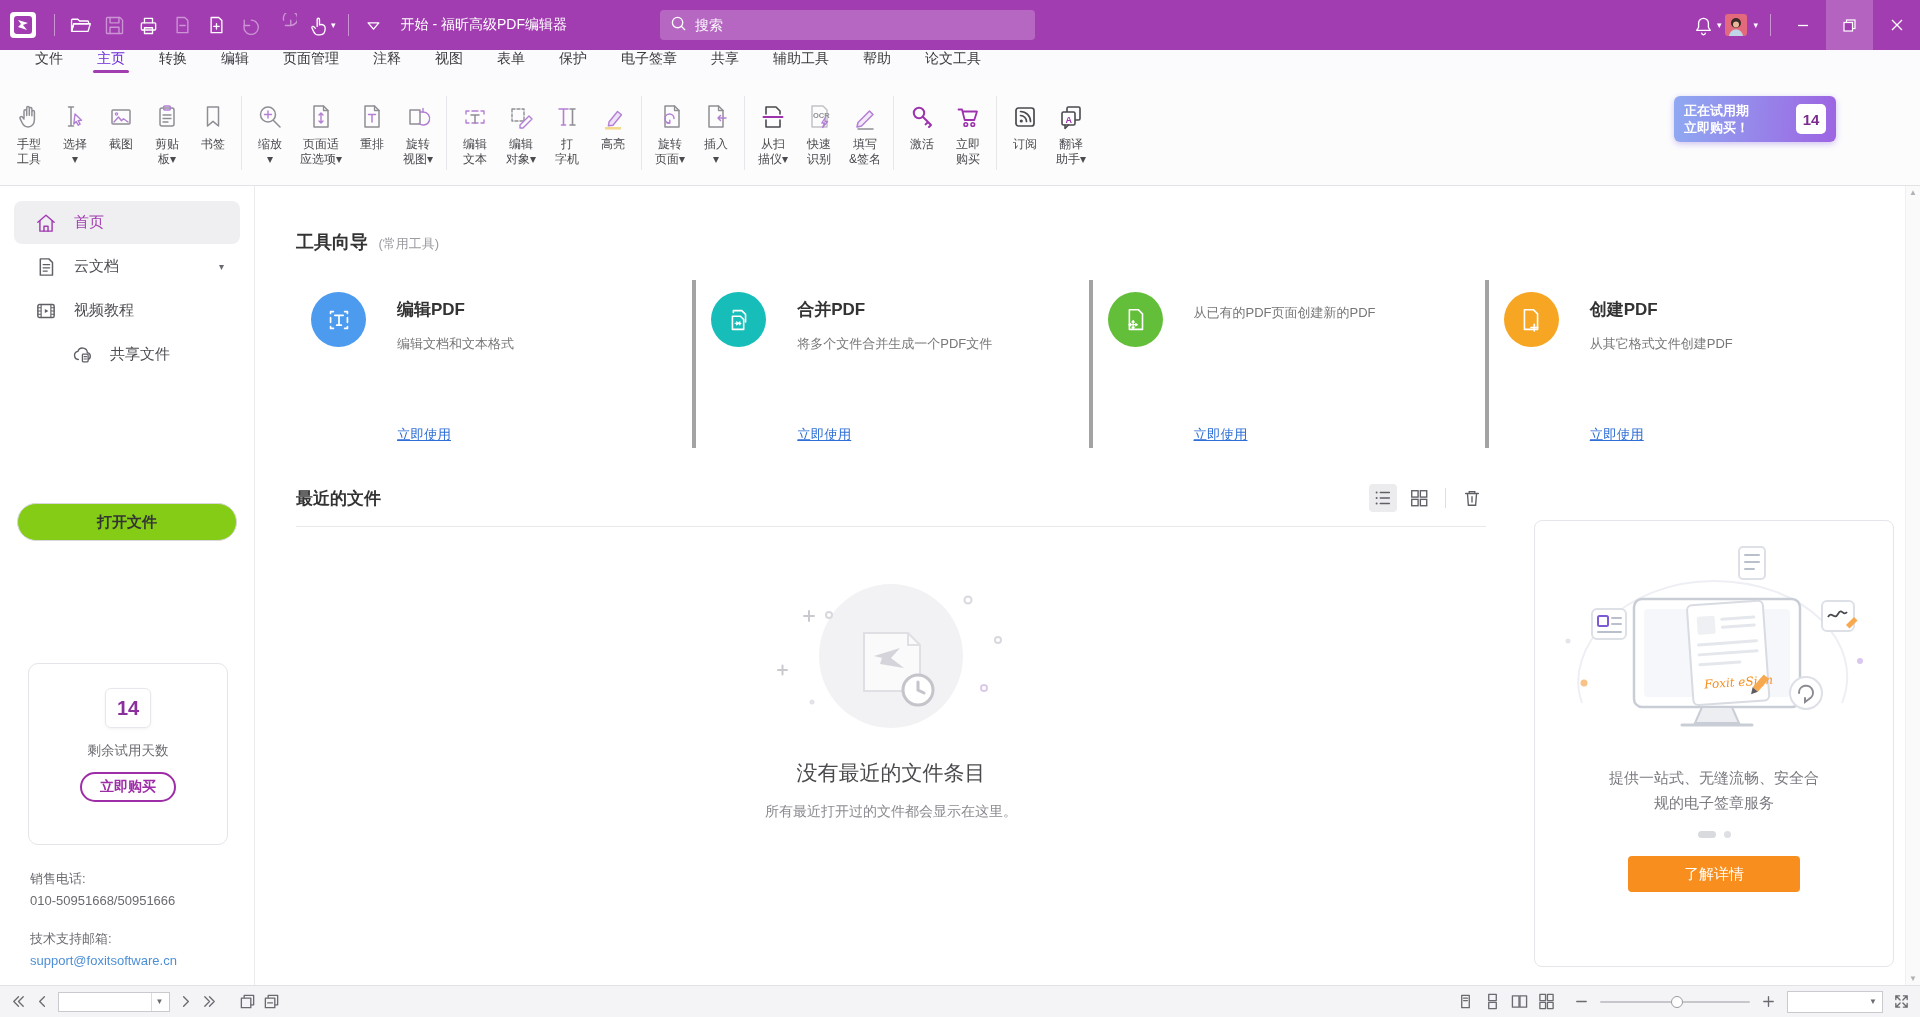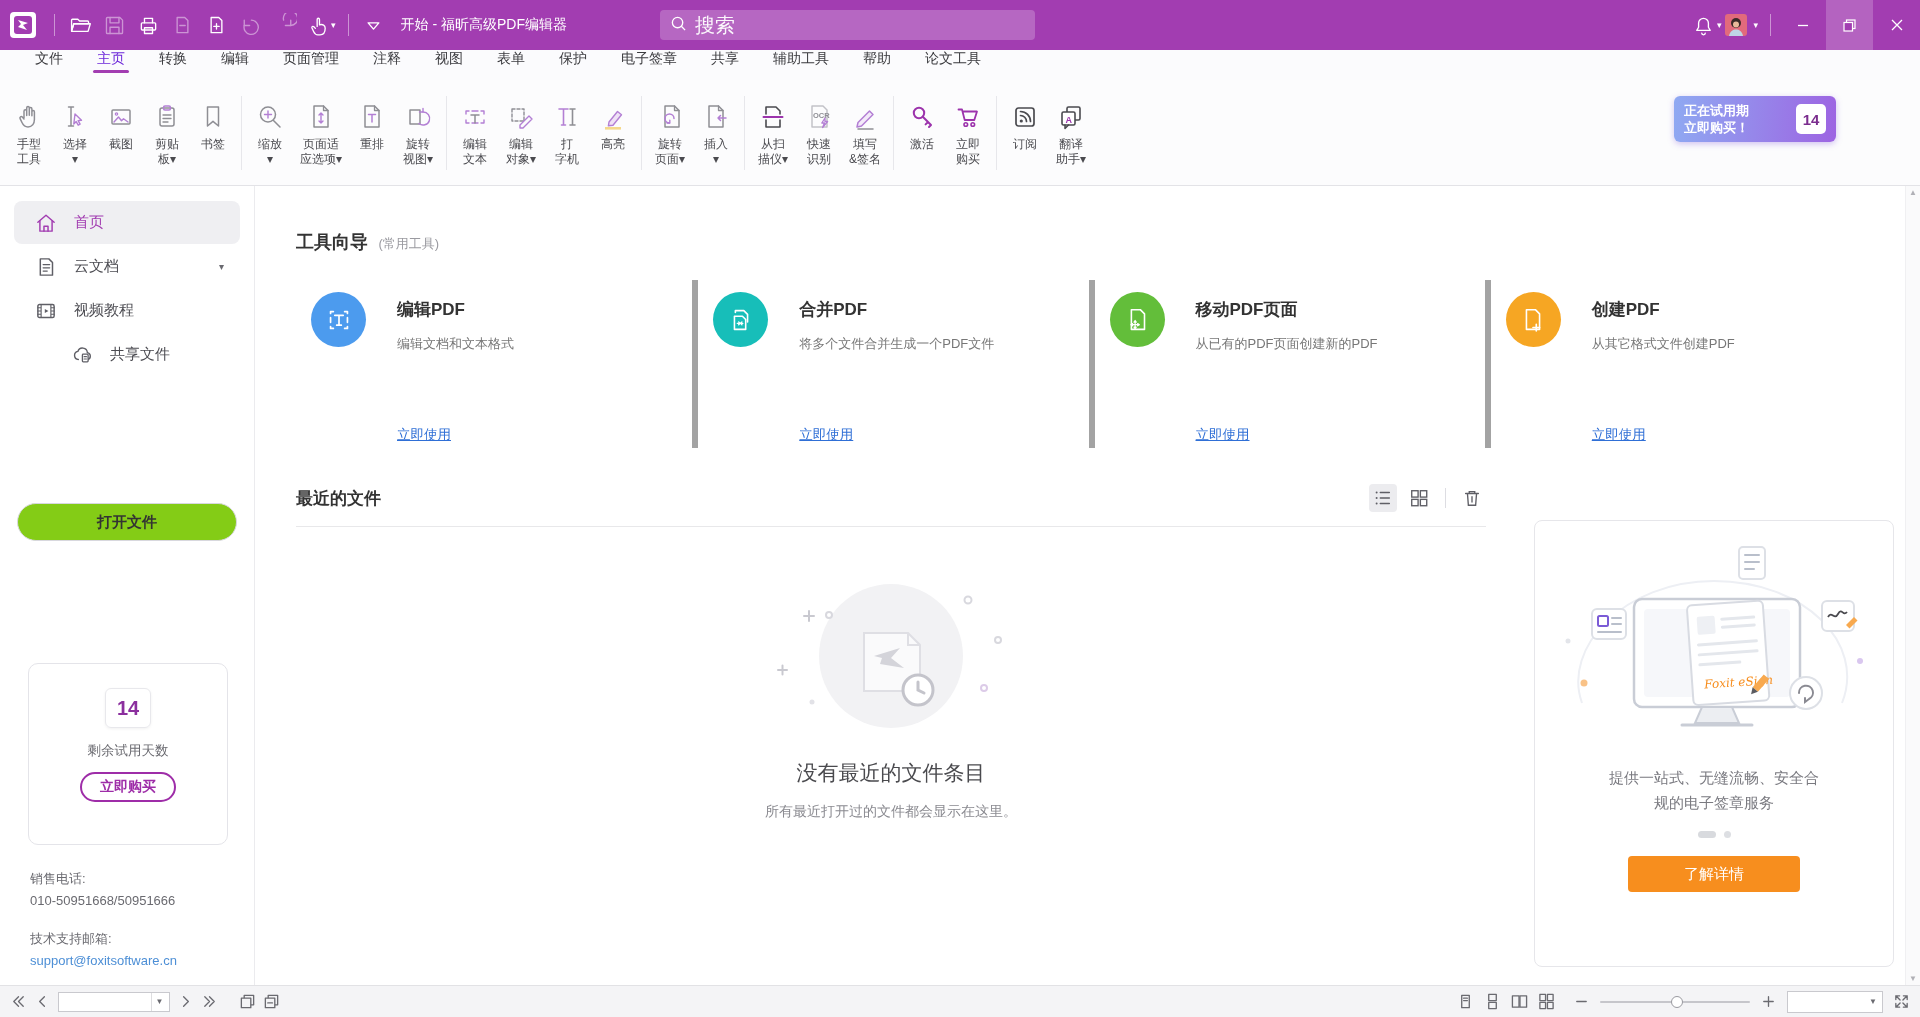--- a/index.html
+++ b/index.html
@@ -7,21 +7,21 @@
 
   
   .titlebar { height:50px; background:#A23DB1; display:flex; align-items:center; color:#fff; position:relative; padding-left:10px; }
   .tb-logo { width:26px; height:26px; background:#fff; border-radius:4px; display:flex; align-items:center; justify-content:center; margin-right:10px; }
   .tb-sep { width:1px; height:22px; background:rgba(255,255,255,.45); margin:0 8px; }
   .tb-btn { width:34px; height:34px; display:flex; align-items:center; justify-content:center; border-radius:4px; }
   .tb-btn.dim { opacity:.45; }
   .tb-caret { font-size:9px; color:#fff; margin-left:-4px; margin-right:4px; }
   .tb-title { font-size:14px; margin-left:10px; white-space:nowrap; }
   .tb-search { position:absolute; left:660px; top:10px; width:375px; height:30px; background:rgba(255,255,255,.22); border-radius:4px; display:flex; align-items:center; padding:0 10px; }
-  .tb-search input { background:transparent; border:none; outline:none; color:#fff; font-size:20px; margin-left:8px; width:300px; font-family:inherit; }
+  .tb-search input { background:transparent; border:none; outline:none; color:#fff; font-size:14px; margin-left:8px; width:300px; font-family:inherit; }
   .tb-search input::placeholder { color:rgba(255,255,255,.95); }
   .tb-right { position:absolute; right:0; top:0; height:50px; display:flex; align-items:center; }
   .avatar { width:22px; height:22px; border-radius:3px; overflow:hidden; }
   .win-btn { width:47px; height:50px; display:flex; align-items:center; justify-content:center; }
   .win-btn.hl { background:rgba(255,255,255,.20); }
 
   
   .menubar { height:30px; background:#FBFBFD; display:flex; align-items:flex-start; padding-left:18px; }
   .menu-item { padding:0 17px 7px; font-size:14px; color:#3A3A3E; position:relative; cursor:default; }
   .menu-item.active { color:#6d28d9; font-weight:normal; }
@@ -53,21 +53,21 @@
   .side-contact .mail { color:#4D8FD6; }
   .side-contact .gap { height:16px; }
 
   
   .main { flex:1; position:relative; background:#fff; }
   .main-inner { padding:44px 0 0 41px; }
   .sec-title { font-size:18px; font-weight:bold; color:#333; }
   .sec-sub { font-size:13px; color:#9A9AA0; font-weight:normal; margin-left:6px; }
   .cards-row { display:grid; grid-template-columns:repeat(4,1fr); margin-top:26px; width:1585px; }
   .card { position:relative; height:168px; padding:10px 0 0 15px; }
-  .card + .card { border-left:6px solid #a3a3a3; }
+  .card + .card { border-left:4px solid #a3a3a3; }
   .card-icon { position:absolute; left:15px; top:12px; width:55px; height:55px; border-radius:50%; display:flex; align-items:center; justify-content:center; }
   .card-title { margin-left:86px; font-size:17px; font-weight:bold; color:#333; padding-top:8px; }
   .card-desc { margin-left:86px; font-size:13px; color:#777; margin-top:14px; }
   .card-link { position:absolute; left:101px; bottom:4px; font-size:13.5px; color:#2F6FD6; text-decoration:underline; }
 
   .recent-wrap { width:1190px; margin-top:36px; }
   .recent-head { display:flex; align-items:center; }
   .recent-title { font-size:17px; font-weight:bold; color:#333; }
   .recent-icons { margin-left:auto; display:flex; align-items:center; gap:8px; }
   .ric { width:28px; height:28px; display:flex; align-items:center; justify-content:center; border-radius:4px; }
@@ -610,21 +610,20 @@
             <div class="card-desc">将多个文件合并生成一个PDF文件</div>
             <a class="card-link">立即使用</a>
           </div>
           <div class="card">
             <div class="card-icon" style="background:#63BE3A">
               <svg width="30" height="30" viewBox="0 0 32 32" fill="none" stroke-linecap="round" stroke-linejoin="round">
                 <path d="M10 5h9.5L24 9.5V26H10z" stroke="#fff" stroke-width="1.7"></path>
                 <path d="M14 17.5v7M10.5 21h7M14 16.5l1.2 1.8h-2.4zM14 25.5l1.2-1.8h-2.4zM9.5 21l1.8-1.2v2.4zM18.5 21l-1.8-1.2v2.4z" stroke="#fff" stroke-width="1.3"></path>
               </svg>
             </div>
-            <div class="card-title">移动PDF页面</div>
             <div class="card-desc">从已有的PDF页面创建新的PDF</div>
             <a class="card-link">立即使用</a>
           </div>
           <div class="card">
             <div class="card-icon" style="background:#F6A623">
               <svg width="30" height="30" viewBox="0 0 32 32" fill="none" stroke-linecap="round" stroke-linejoin="round">
                 <path d="M9 5h9.5L23 9.5V26H9z" stroke="#fff" stroke-width="1.7"></path>
                 <path d="M19.5 20.5v7M16 24h7" stroke="#fff" stroke-width="1.8"></path>
               </svg>
             </div>

